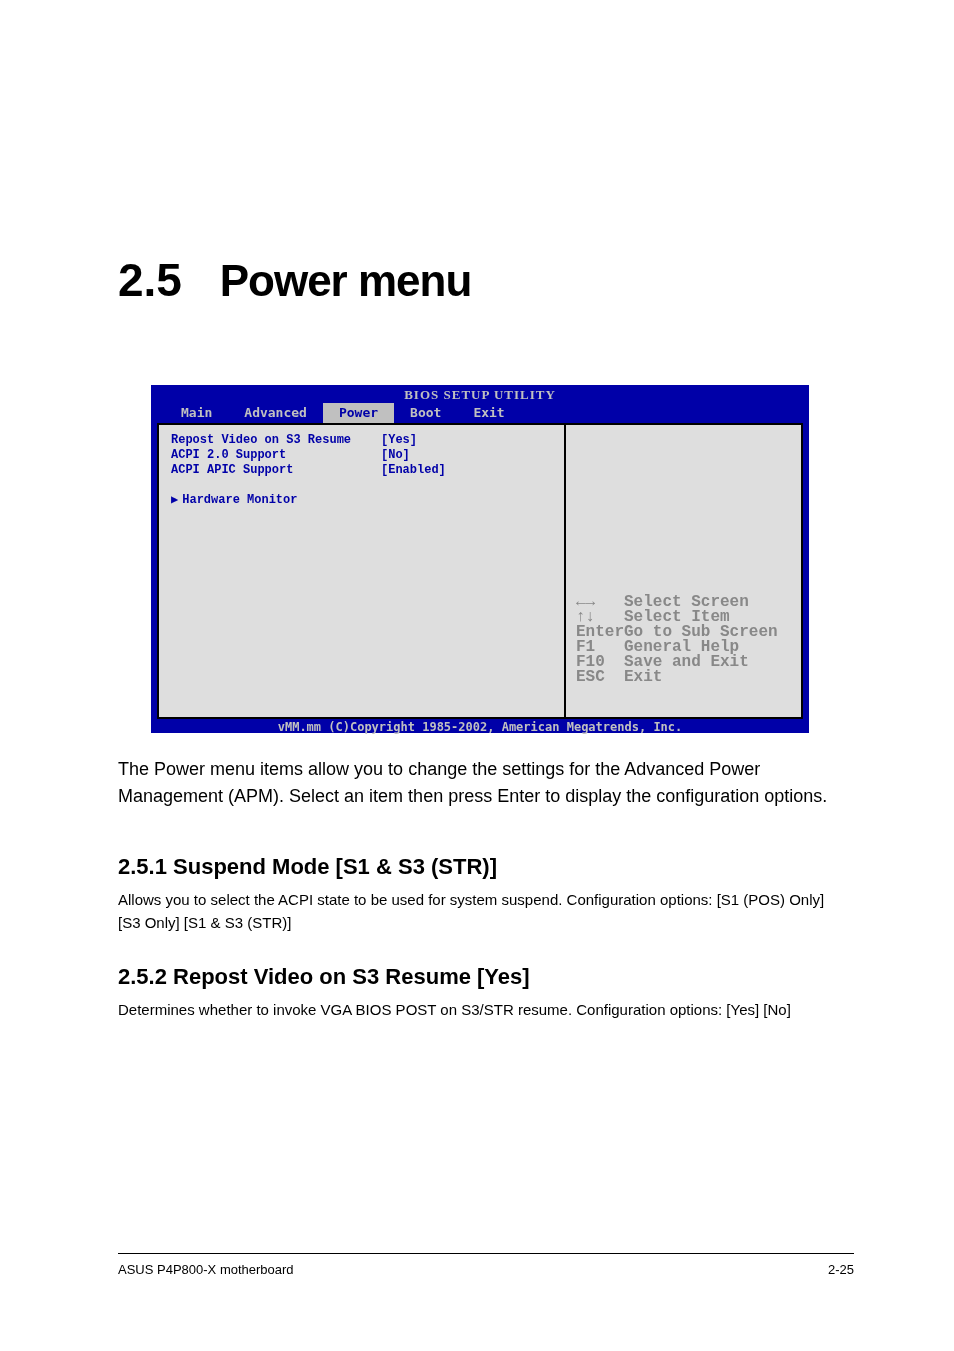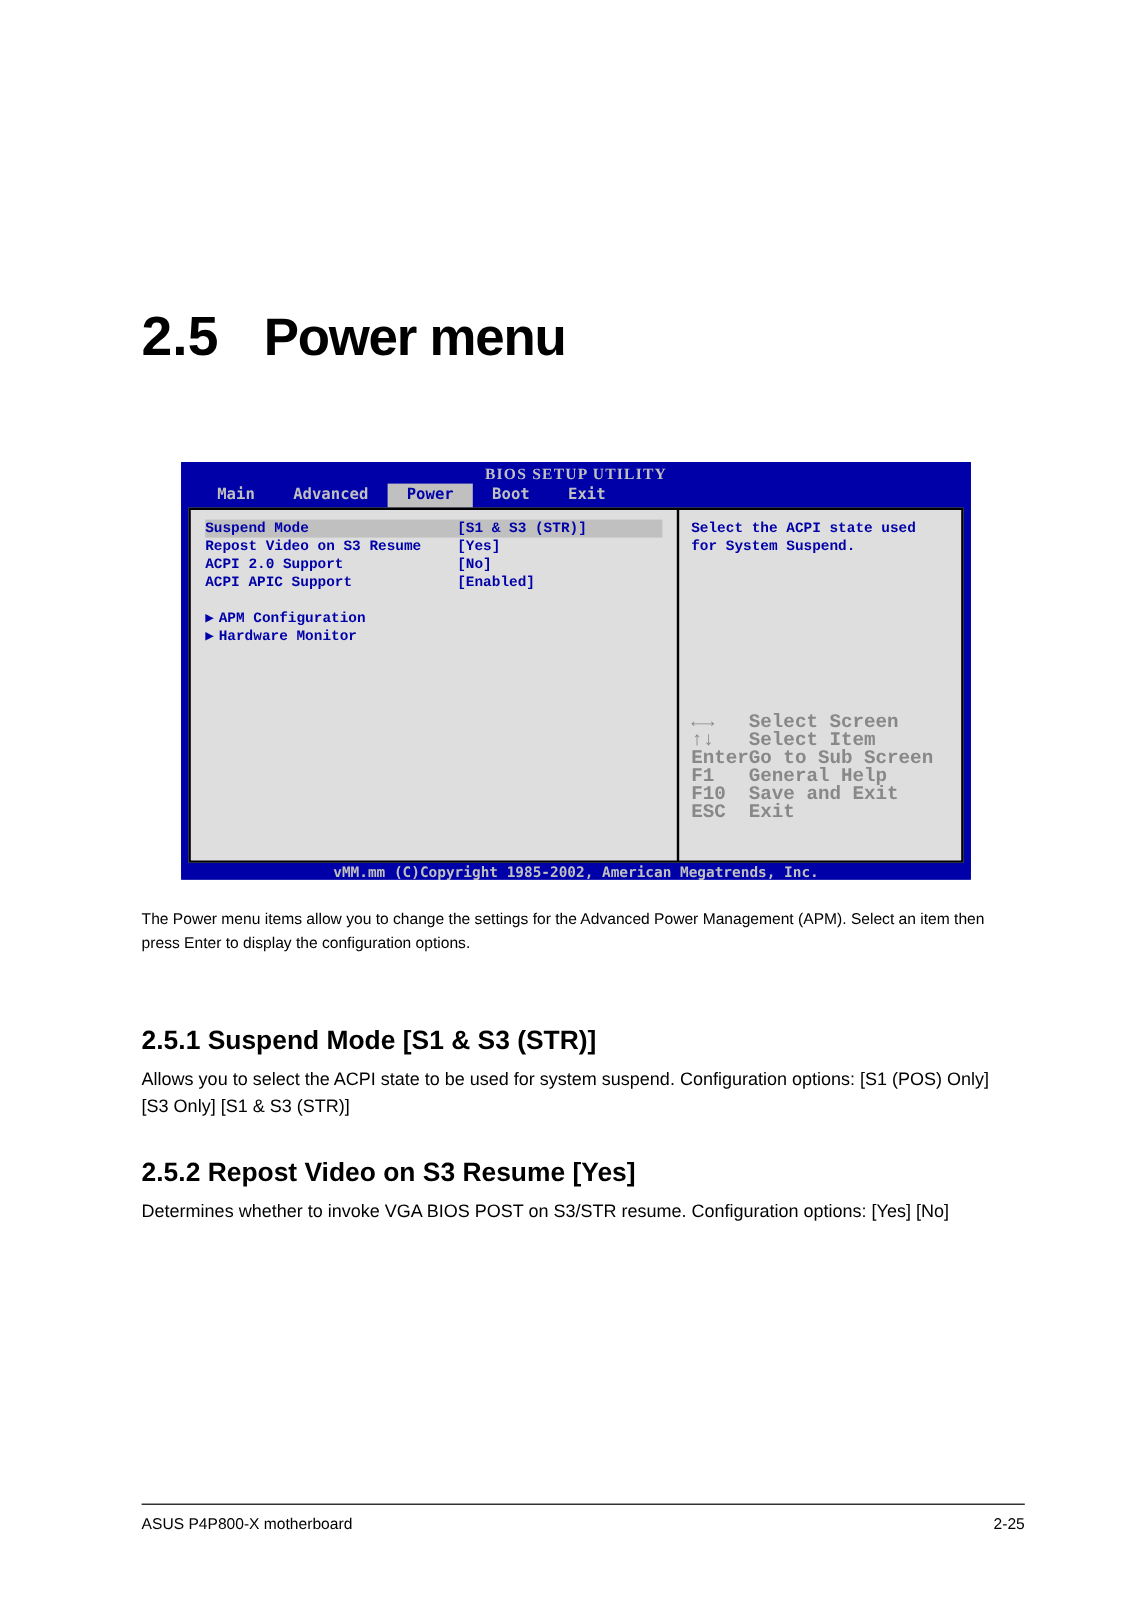--- a/index.html
+++ b/index.html
@@ -119,21 +119,21 @@
     font-weight: 700;
     padding-top: 1px;
   }
 
   .body-text {
     position: absolute;
     left: 118px;
     top: 756px;
     width: 720px;
     font-family: Arial, sans-serif;
-    font-size: 13px;
+    font-size: 18px;
     line-height: 1.5;
     color: #000;
   }
 
   .subheading {
     position: absolute;
     left: 118px;
     top: 854px;
     font-family: Arial, sans-serif;
     font-weight: 700;
@@ -196,42 +196,36 @@
       <div class="tabs">
         <div class="tab">Main</div>
         <div class="tab">Advanced</div>
         <div class="tab active">Power</div>
         <div class="tab">Boot</div>
         <div class="tab">Exit</div>
       </div>
     </div>
     <div class="panels">
       <div class="left-panel">
-        <div class="left-row highlight">
-          <span class="left-label">Suspend Mode</span>
-          <span class="left-val">[S1 &amp; S3 (STR)]</span>
-        </div>
         <div class="left-row">
           <span class="left-label">Repost Video on S3 Resume</span>
           <span class="left-val">[Yes]</span>
         </div>
         <div class="left-row">
           <span class="left-label">ACPI 2.0 Support</span>
           <span class="left-val">[No]</span>
         </div>
         <div class="left-row">
           <span class="left-label">ACPI APIC Support</span>
           <span class="left-val">[Enabled]</span>
         </div>
         <div class="left-row">&nbsp;</div>
-        <div class="submenu"><span class="tri">▶</span><span>APM Configuration</span></div>
         <div class="submenu"><span class="tri">▶</span><span>Hardware Monitor</span></div>
       </div>
       <div class="right-panel">
-        <div class="help-text">Select the ACPI state used for System Suspend.</div>
         <div class="nav-help">
           <div><span class="key">←→</span><span>Select Screen</span></div>
           <div><span class="key">↑↓</span><span>Select Item</span></div>
           <div><span class="key">Enter</span><span>Go to Sub Screen</span></div>
           <div><span class="key">F1</span><span>General Help</span></div>
           <div><span class="key">F10</span><span>Save and Exit</span></div>
           <div><span class="key">ESC</span><span>Exit</span></div>
         </div>
       </div>
     </div>

